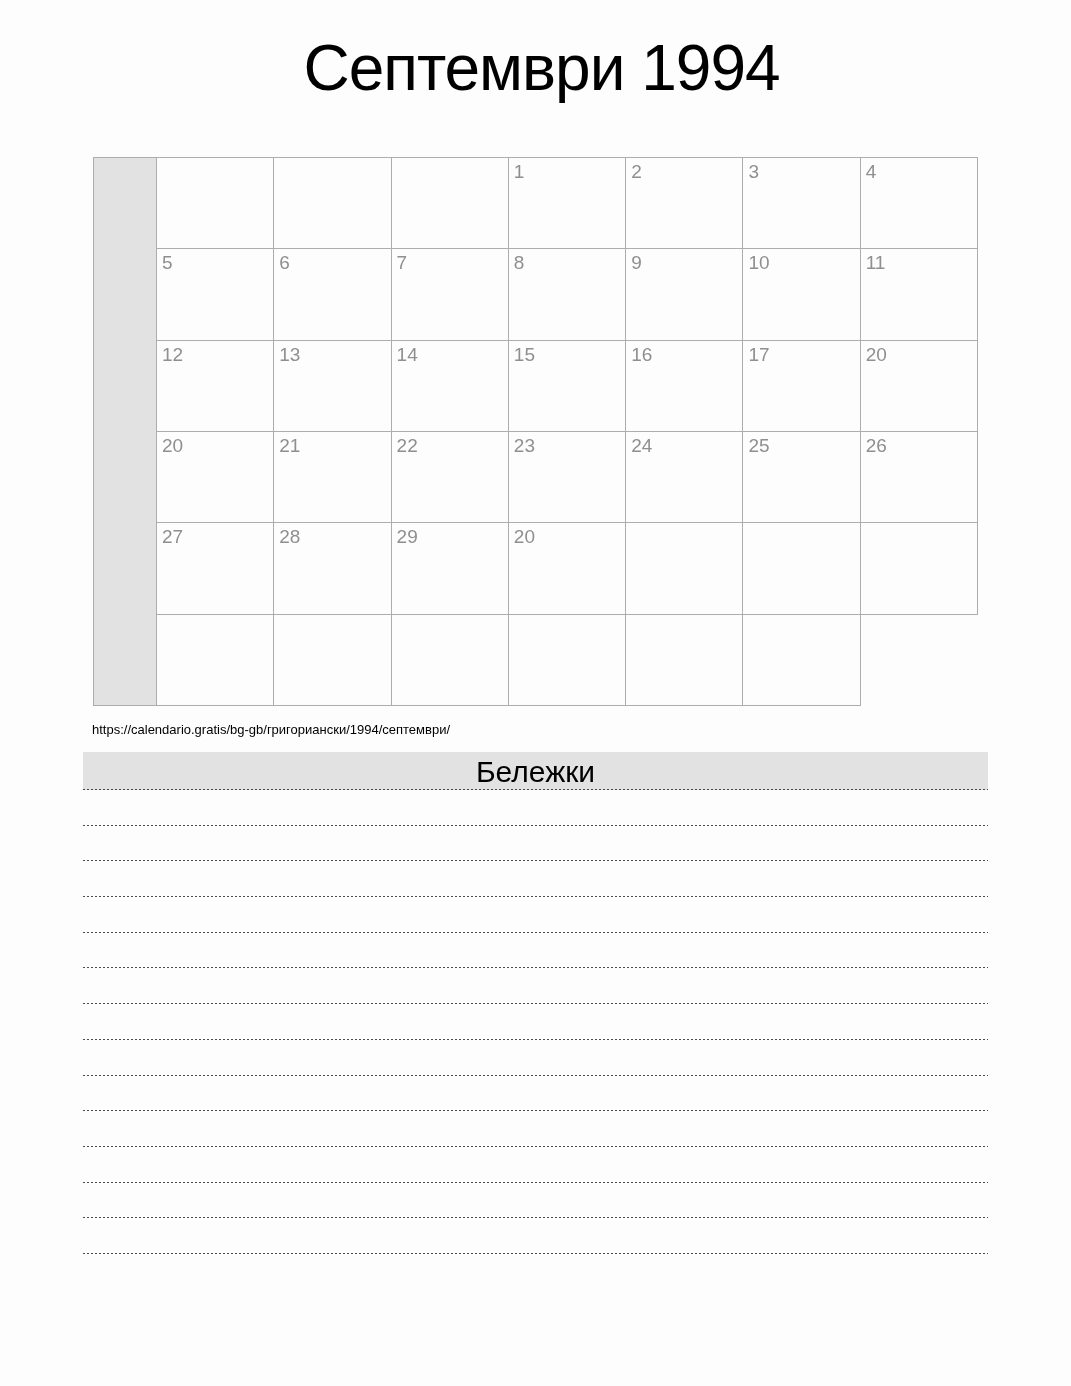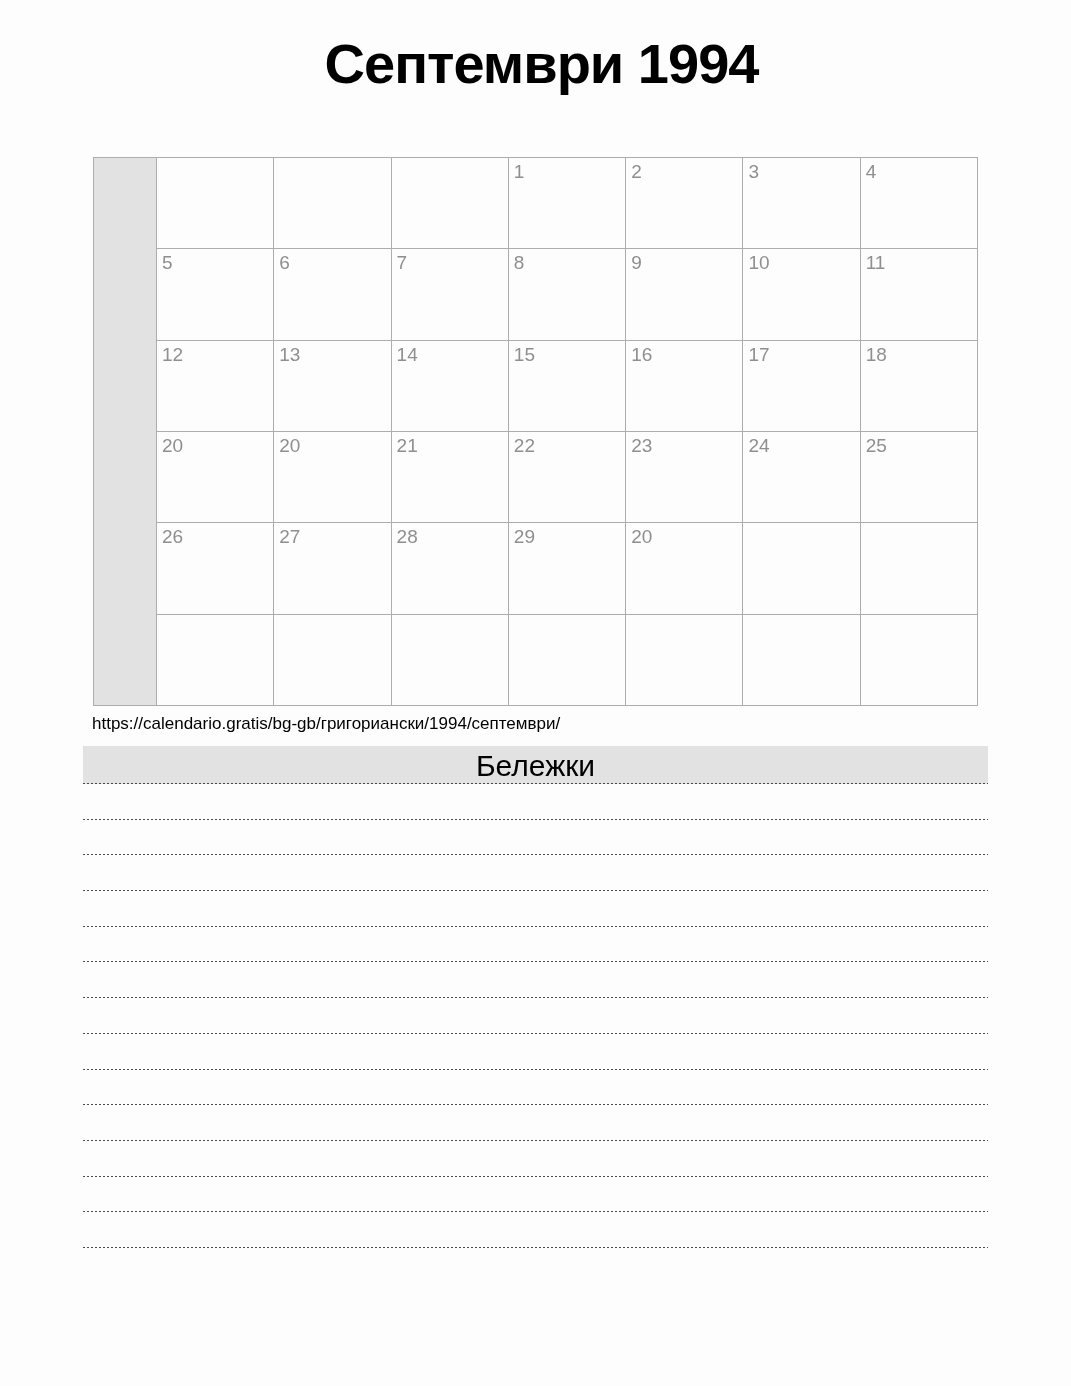--- a/index.html
+++ b/index.html
@@ -16,21 +16,21 @@
     width: 1071px; height: 1386px;
     background: var(--page-bg);
     font-family: "Liberation Sans", sans-serif;
     color: var(--text);
     overflow: hidden;
   }
 
   
   .title-wrap { height: 157px; padding-top: 36px; text-align: center; }
   .title-wrap h1 {
-    font-size: 56px; font-weight: 700; line-height: 1;
+    font-size: 64px; font-weight: 400; line-height: 1;
     letter-spacing: -1px; white-space: nowrap; padding-left: 12px;
   }
 
   
   .calendar { margin-left: 93px; width: 885px; height: 549px; display: flex; }
   .week-col {
     flex: none; width: 64px; height: 100%;
     background: var(--panel-bg);
     border: 1px solid var(--grid-border);
   }
@@ -57,21 +57,21 @@
     border-right: 1px solid var(--grid-border);
     border-bottom: 1px solid var(--grid-border);
     background: transparent;
   }
   .day-num {
     display: block; padding: 3px 0 0 5px;
     font-size: 19px; line-height: 1.15; color: var(--date-number);
   }
 
   
-  .source-url { margin: 8px 0 0 92px; font-size: 17px; line-height: 20px; color: var(--text); }
+  .source-url { margin: 14px 0 0 92px; font-size: 13px; line-height: 20px; color: var(--text); }
 
   
   .notes { margin: 12px 0 0 83px; width: 905px; }
   .dotline {
     background-image: repeating-linear-gradient(to right, var(--dotted-line) 0 2px, transparent 2px 4px);
     background-size: 100% 1px;
     background-position: left bottom;
     background-repeat: no-repeat;
   }
   .notes-header {
@@ -148,23 +148,20 @@
         <div class="day-cell">
           <span class="day-num">15</span>
         </div>
         <div class="day-cell">
           <span class="day-num">16</span>
         </div>
         <div class="day-cell">
           <span class="day-num">17</span>
         </div>
         <div class="day-cell">
-          <span class="day-num">18</span>
-        </div>
-        <div class="day-cell">
           <span class="day-num">20</span>
         </div>
         <div class="day-cell">
           <span class="day-num">20</span>
         </div>
         <div class="day-cell">
           <span class="day-num">21</span>
         </div>
         <div class="day-cell">
           <span class="day-num">22</span>

